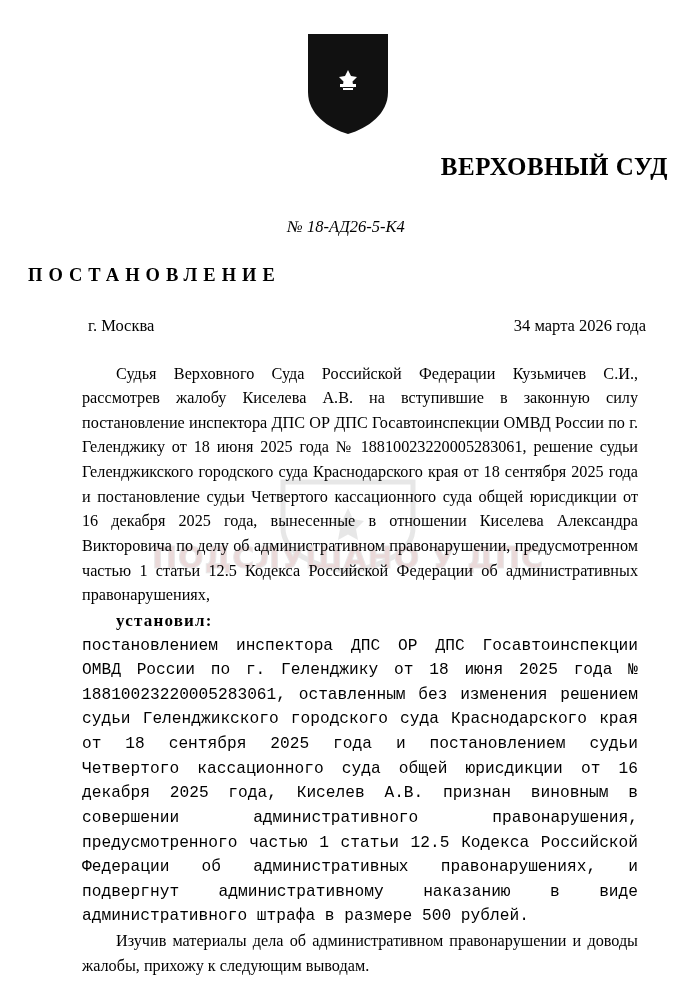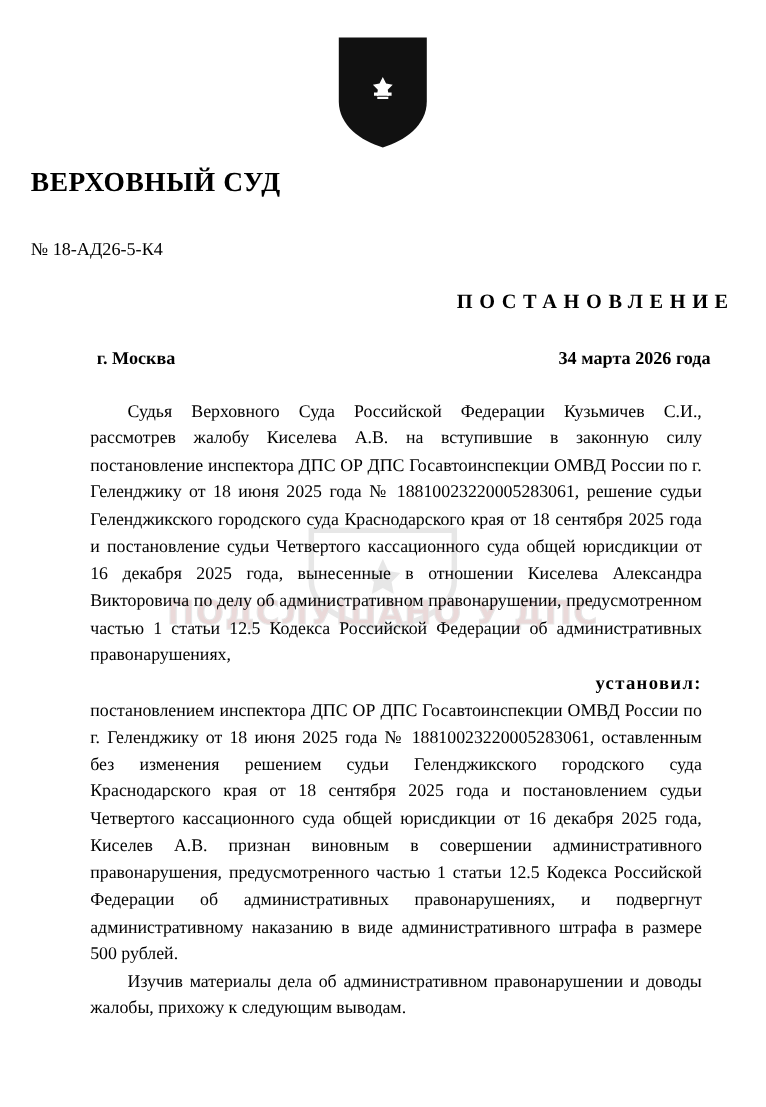--- a/index.html
+++ b/index.html
@@ -29,73 +29,74 @@
     justify-content: center;
     padding-top: 30px;
   }
   .emblem {
     width: 92px;
     height: 108px;
   }
 
   
   .court-title {
-    text-align: left;
+    text-align: right;
     font-weight: bold;
     font-size: 25px;
     letter-spacing: 0.5px;
     line-height: 1.22;
     margin-top: 14px;
   }
   .court-title .line2 {
     display: block;
   }
 
   .case-number {
-    text-align: left;
+    text-align: center;
     font-size: 16.5px;
     margin-top: 34px;
     padding-right: 4px;
+    font-style: italic;
   }
 
   .doc-type {
-    text-align: right;
+    text-align: left;
     font-size: 18.5px;
     font-weight: bold;
     letter-spacing: 6px;
     margin-top: 28px;
   }
 
   .place-date {
     display: flex;
     justify-content: space-between;
     font-size: 16.5px;
     margin-top: 30px;
     padding: 0 22px 0 60px;
-    font-weight: bold;
   }
 
   
   .body-block {
     margin-top: 26px;
     padding: 0 30px 0 54px;
     font-size: 16.2px;
     line-height: 1.52;
     text-align: justify;
     text-justify: inter-word;
   }
   .body-block p {
     margin: 13px 0 0 0;
     text-indent: 34px;
   }
   .body-block p.noindent {
     text-indent: 0;
+    font-family: Liberation Mono, monospace;
   }
   .ruled {
-    text-align: right;
+    text-align: left;
     font-weight: bold;
     font-size: 17px;
     letter-spacing: 1.2px;
     margin: 22px 0 20px 0;
     text-indent: 0;
   }
   .body-block p + p {
     margin-top: 0;
   }
 

